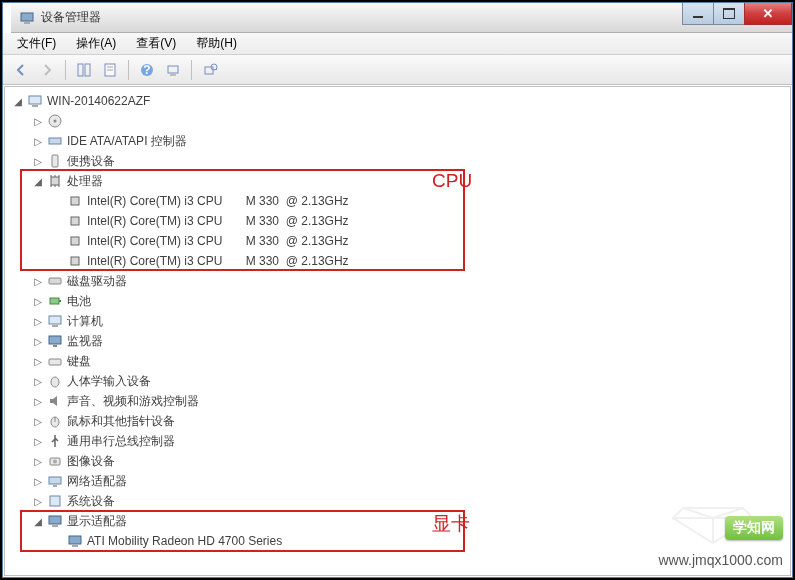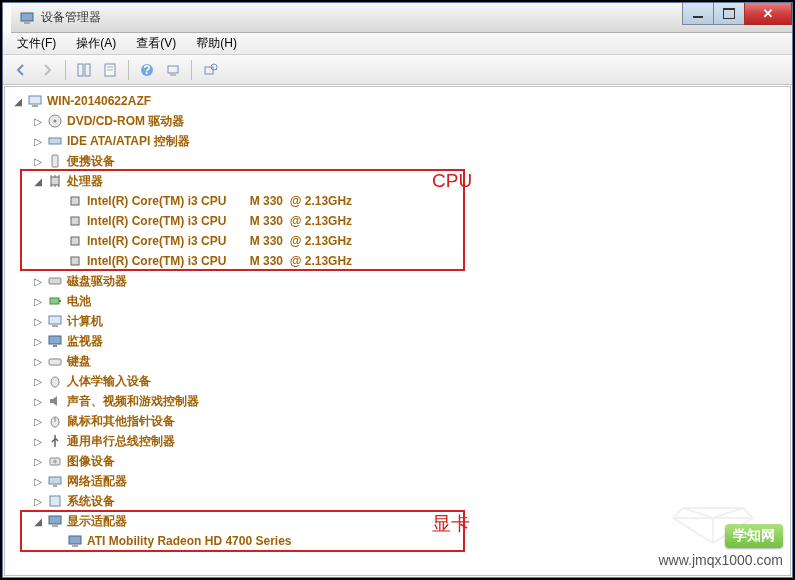--- a/index.html
+++ b/index.html
@@ -18,25 +18,25 @@
     .menu-item { padding: 18px 10px; cursor: pointer; }
     .toolbar { height: 30px; background: linear-gradient(to bottom, #fafafa, #e8e8e8); display: flex; align-items: center; padding: 0 6px; border-bottom: 1px solid #c0c0c0; gap: 2px; }
     .tool-btn { width: 24px; height: 24px; display: flex; align-items: center; justify-content: center; border: 1px solid transparent; border-radius: 2px; cursor: pointer; opacity: 0.7; }
     .tool-sep { width: 1px; height: 20px; background: #c0c0c0; margin: 0 4px; }
     .tree-area { position: absolute; top: 83px; left: 1px; right: 1px; bottom: 1px; background: #fff; overflow: auto; border: 1px solid #c0c0c0; }
     .tree { padding: 4px 0; }
     .tree-row { display: flex; align-items: center; height: 20px; padding-left: 6px; white-space: nowrap; cursor: default; }
     .expander { width: 14px; height: 14px; display: inline-flex; align-items: center; justify-content: center; cursor: pointer; font-size: 10px; color: #666; }
     .expander.empty { visibility: hidden; }
     .node-icon { width: 16px; height: 16px; margin: 0 4px 0 2px; display: inline-flex; align-items: center; justify-content: center; }
-    .node-text { color: #a16207; font-weight: bold; }
+    .node-text { color: #404040; }
     .indent { display: inline-block; }
     .highlight-box { position: absolute; border: 2px solid #d02020; pointer-events: none; }
     .highlight-label { position: absolute; color: #d02020; font-size: 19px; }
-    .watermark { position: absolute; right: 10px; bottom: 10px; color: #444; display: flex; flex-direction: column; align-items: flex-end; gap: 4px; }
+    .watermark { position: absolute; right: 10px; bottom: 10px; color: #444; display: flex; flex-direction: column; align-items: flex-end; gap: 12px; }
     .watermark-badge { background: linear-gradient(to bottom, #b0e080, #70c040); border-radius: 4px; padding: 3px 8px; color: #fff; font-weight: bold; box-shadow: 0 1px 2px rgba(0,0,0,0.3); font-size: 14px; }
     .watermark-url { font-size: 14px; color: #555; }
     .watermark-diamond { position: absolute; right: 30px; bottom: 30px; opacity: 0.12; }
     svg { display: block; }
   </style>
 </head>
 <body>
 
 <div class="window">
 
@@ -127,21 +127,20 @@
 
       <div class="tree-row">
         <span class="indent" style="width:20px"></span>
         <span class="expander">▷</span>
         <span class="node-icon">
             <svg width="16" height="16">
               <circle cx="8" cy="8" r="6" fill="#e8e8e8" stroke="#888"></circle>
               <circle cx="8" cy="8" r="1.5" fill="#888"></circle>
             </svg>
           </span>
-        <span class="node-text">DVD/CD-ROM 驱动器</span>
       </div>
 
       <div class="tree-row">
         <span class="indent" style="width:20px"></span>
         <span class="expander">▷</span>
         <span class="node-icon">
             <svg width="16" height="16">
               <rect x="2" y="5" width="12" height="6" fill="#c8d8e8" stroke="#6688aa"></rect>
             </svg>
           </span>

